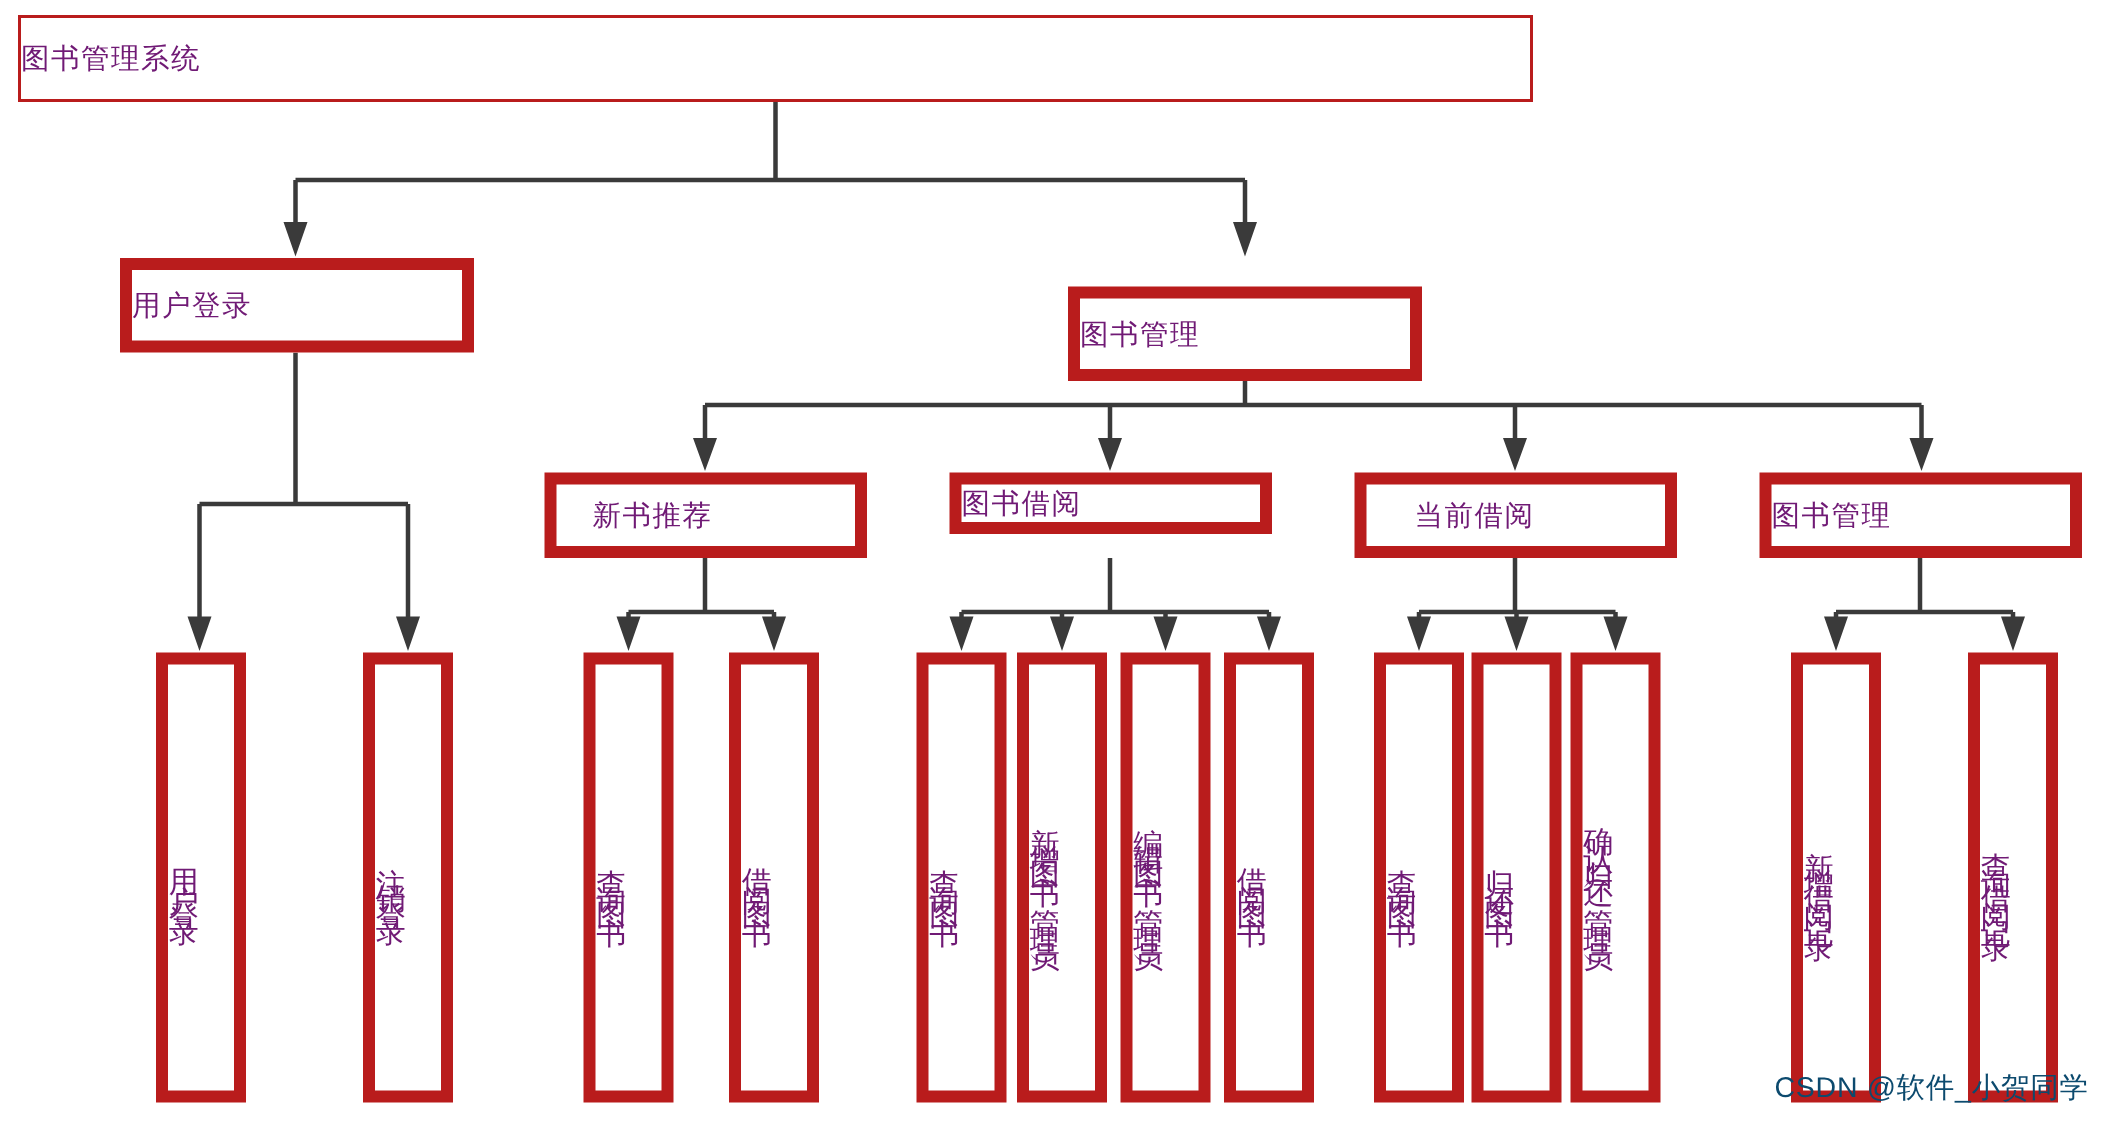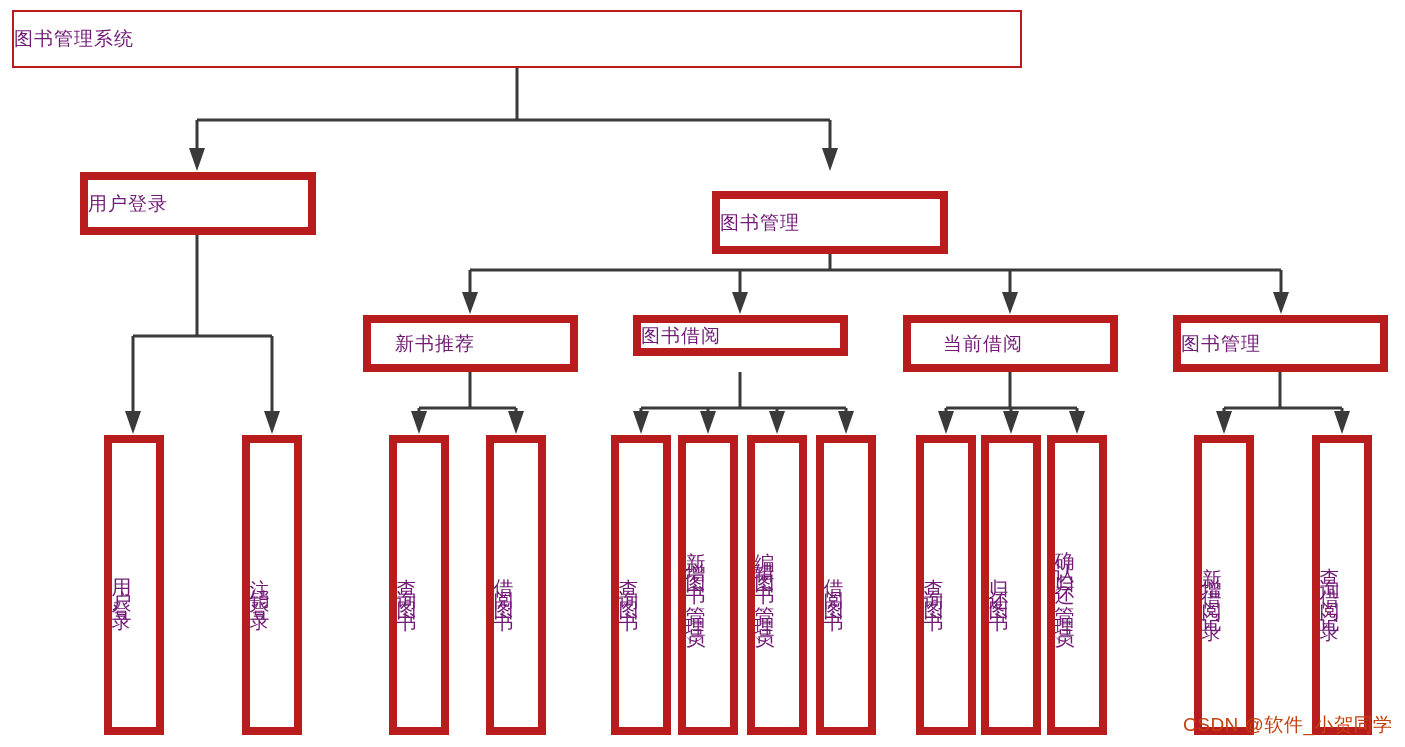--- a/index.html
+++ b/index.html
@@ -38,21 +38,21 @@
     text-orientation: mixed;
     font-size: 20px;
     letter-spacing: 11px;
     line-height: 1;
   }
   .watermark {
     position: absolute;
     left: 1183px;
     top: 712px;
     font-size: 19px;
-    color: #c2410c;
+    color: #0c4a6e;
     letter-spacing: 0.5px;
     white-space: nowrap;
     z-index: 10;
   }
 </style>
 </head>
 <body>
 
 <div class="canvas">
 

